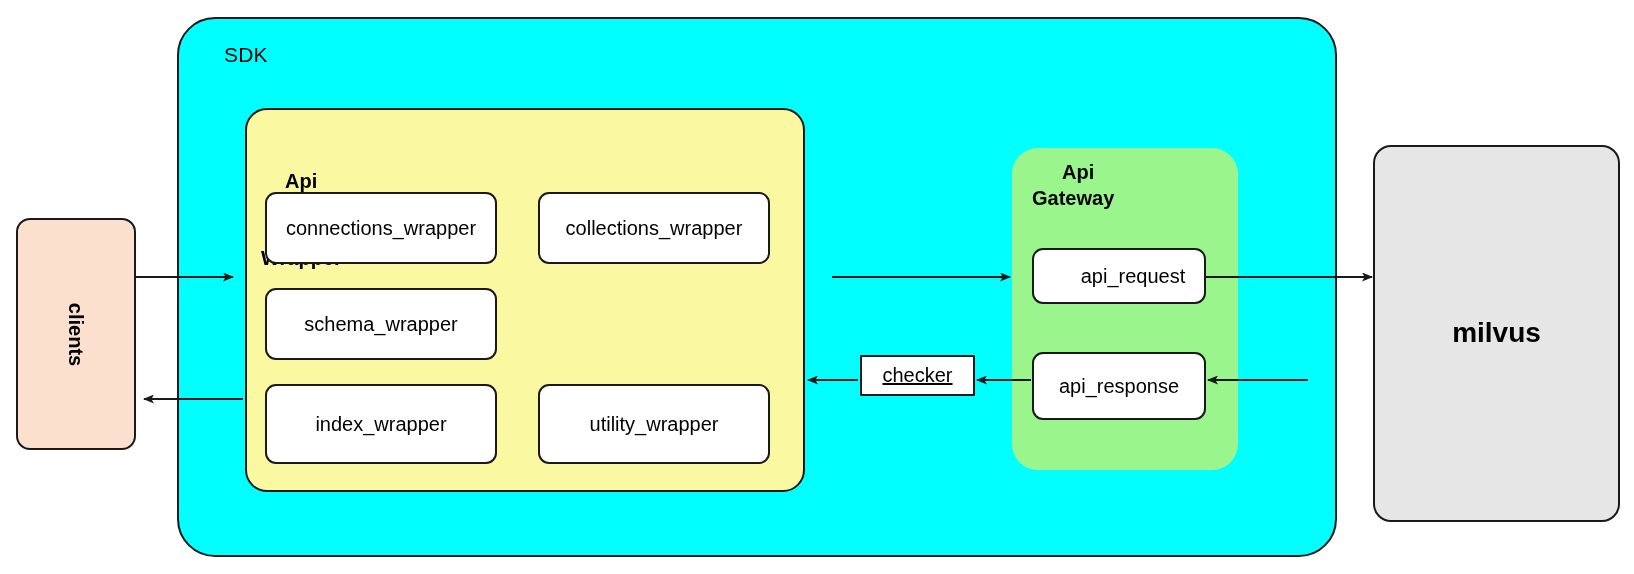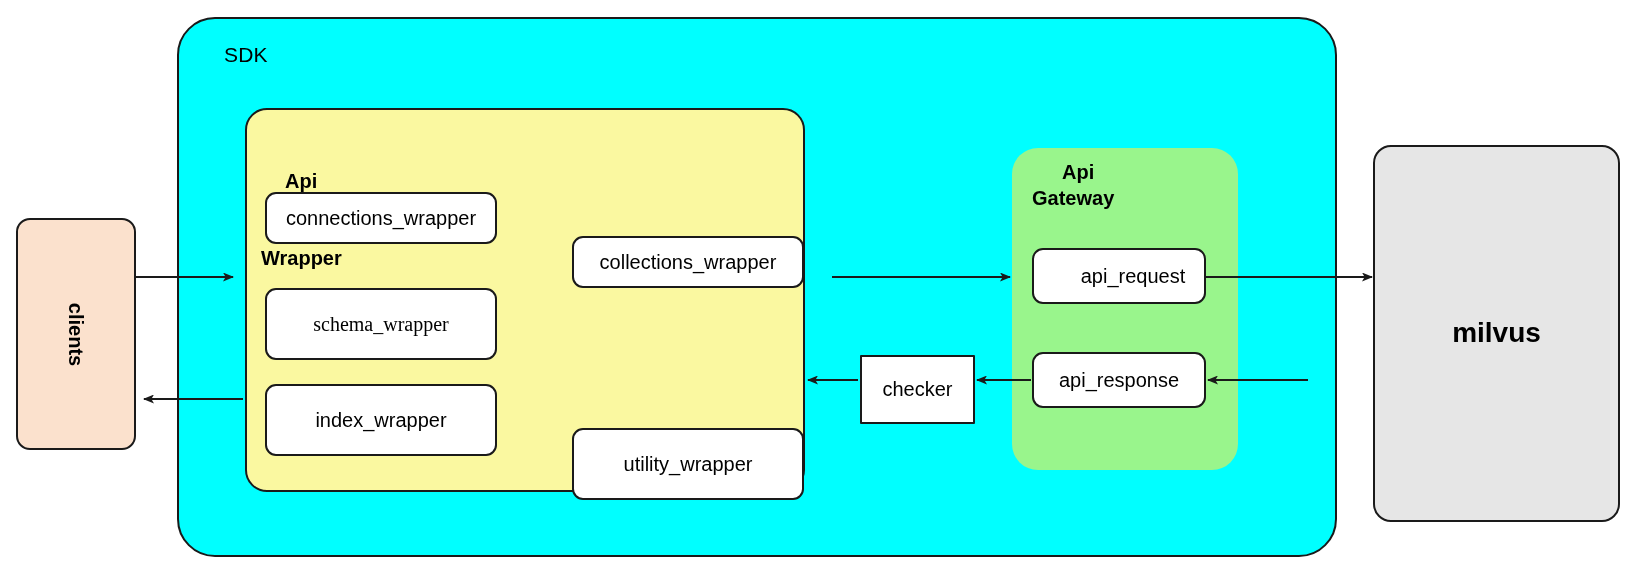--- a/index.html
+++ b/index.html
@@ -98,24 +98,24 @@
 
   
   .leaf {
     background: #ffffff;
     border-radius: 11px;
     font-size: 20px;
   }
 
   
   .w-c1 { left: 265px; width: 232px; }
-  .w-c2 { left: 572px; width: 232px; margin-top: 44px; }
-  .w-r1 { top: 192px; height: 52px; }
-  .w-r2 { top: 288px; height: 72px; font-family: Liberation Serif, serif; }
-  .w-r3 { top: 384px; height: 72px; }
+  .w-c2 { left: 538px; width: 232px; }
+  .w-r1 { top: 192px; height: 72px; }
+  .w-r2 { top: 288px; height: 72px; }
+  .w-r3 { top: 384px; height: 80px; }
 
   
   .clients-box {
     left: 16px;
     top: 218px;
     width: 120px;
     height: 232px;
     background: #fbe1cd;
     border-radius: 14px;
   }
@@ -138,39 +138,40 @@
   .milvus-label {
     font-size: 28px;
     font-weight: bold;
   }
 
   
   .checker-box {
     left: 860px;
     top: 355px;
     width: 115px;
-    height: 69px;
+    height: 41px;
     background: #ffffff;
     border-radius: 1px;
     font-size: 20px;
+    text-decoration: underline;
   }
 
   
   .api-req-box {
     left: 1032px;
     top: 248px;
     width: 174px;
     height: 56px;
     padding-left: 28px;
   }
   .api-res-box {
     left: 1032px;
     top: 352px;
     width: 174px;
-    height: 56px;
+    height: 68px;
   }
 
   
   #arrows {
     position: absolute;
     left: 0;
     top: 0;
     width: 1634px;
     height: 574px;
     pointer-events: none;

